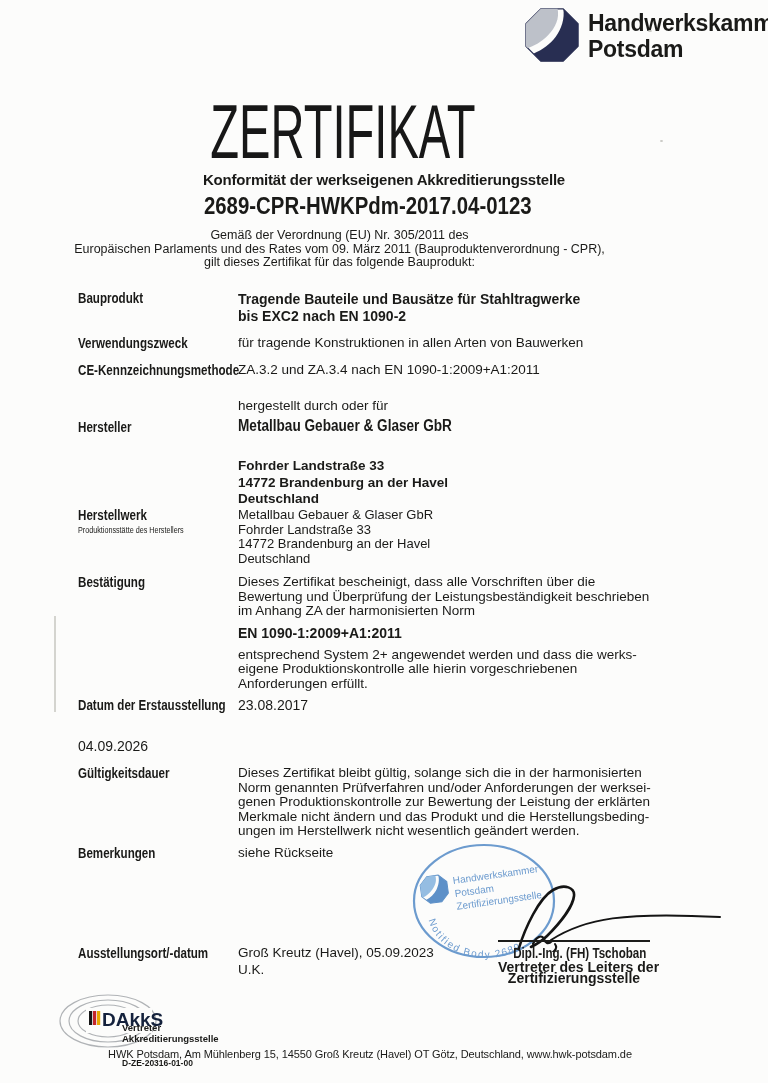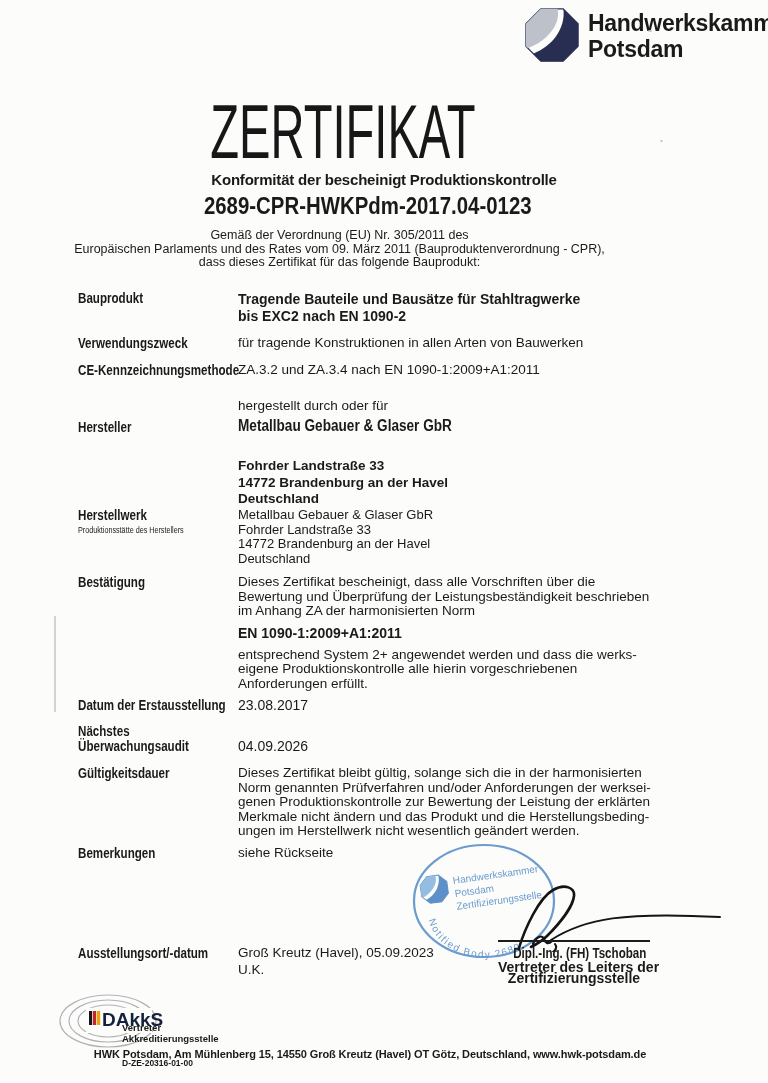--- a/index.html
+++ b/index.html
@@ -52,21 +52,21 @@
           border-top:2px solid #1c1c1a; padding-top:3px;}
   .signer-name{font-size:14.5px; font-weight:700; white-space:nowrap;
           transform:scaleX(0.8); transform-origin:center top;}
   .signer-role{font-size:14px; font-weight:600; line-height:10.5px; margin-top:1px;}
   
   .dakks-logo{position:absolute; left:56px; top:994px; width:130px; height:58px;}
   .dakks-text{position:absolute; left:122px; top:1022px; font-size:9.5px; font-weight:700;
           line-height:11px; white-space:nowrap;}
   .dakks-id{font-size:8.5px; font-weight:600; margin-top:14px;}
   .footer{position:absolute; top:1048px; left:0; width:740px; text-align:center;
-          font-size:11px; font-weight:700; letter-spacing:-0.1px;}
+          font-size:11px; font-weight:400; letter-spacing:-0.1px;}
   
   .scan-line{position:absolute; left:54px; top:616px; width:1.5px; height:96px; background:#d4d4cf;}
   .speck{position:absolute; background:#c9c9c4; border-radius:50%;}
 </style>
 </head>
 <body>
 
 <div class="page">
 
   <svg class="org-logo" viewBox="0 0 60 60">
@@ -75,28 +75,28 @@
     <path d="M42,2 L58,18 V42 L42,58 H18 L10,50 C20,46 28,40 34,32 C40,24 44,12 42,2 Z" fill="#282e52"></path>
   </svg>
   <div class="org-name">
     <span class="line">Handwerkskammer</span>
     <span class="line">Potsdam</span>
   </div>
 
   <div class="doc-title">
     <span class="squeeze">ZERTIFIKAT</span>
   </div>
-  <div class="doc-subtitle">Konformität der bescheinigt Produktionskontrolle</div>
+  <div class="doc-subtitle">Konformität der werkseigenen Akkreditierungsstelle</div>
   <div class="cert-no">
     <span class="squeeze">2689-CPR-HWKPdm-2017.04-0123</span>
   </div>
   <div class="reg-par">
     <span class="line">Gemäß der Verordnung (EU) Nr. 305/2011 des</span>
     <span class="line">Europäischen Parlaments und des Rates vom 09. März 2011 (Bauproduktenverordnung - CPR),</span>
-    <span class="line">dass dieses Zertifikat für das folgende Bauprodukt:</span>
+    <span class="line">gilt dieses Zertifikat für das folgende Bauprodukt:</span>
   </div>
 
   <div class="row r-bauprodukt">
     <div class="lbl">Bauprodukt</div>
     <div>
       <span class="line bp-line">Tragende Bauteile und Bausätze für Stahltragwerke</span>
       <span class="line bp-line">bis EXC2 nach EN 1090-2</span>
     </div>
   </div>
 
@@ -154,24 +154,20 @@
       <span class="line para-line">Anforderungen erfüllt.</span>
     </div>
   </div>
 
   <div class="row r-datum">
     <div class="lbl">Datum der Erstausstellung</div>
     <div class="date-val">23.08.2017</div>
   </div>
 
   <div class="row r-audit">
-    <div>
-      <div class="lbl">Nächstes</div>
-      <div class="lbl">Überwachungsaudit</div>
-    </div>
     <div class="date-val audit-val">04.09.2026</div>
   </div>
 
   <div class="row r-gueltigkeit">
     <div class="lbl">Gültigkeitsdauer</div>
     <div>
       <span class="line para-line">Dieses Zertifikat bleibt gültig, solange sich die in der harmonisierten</span>
       <span class="line para-line">Norm genannten Prüfverfahren und/oder Anforderungen der werksei-</span>
       <span class="line para-line">genen Produktionskontrolle zur Bewertung der Leistung der erklärten</span>
       <span class="line para-line">Merkmale nicht ändern und das Produkt und die Herstellungsbeding-</span>

